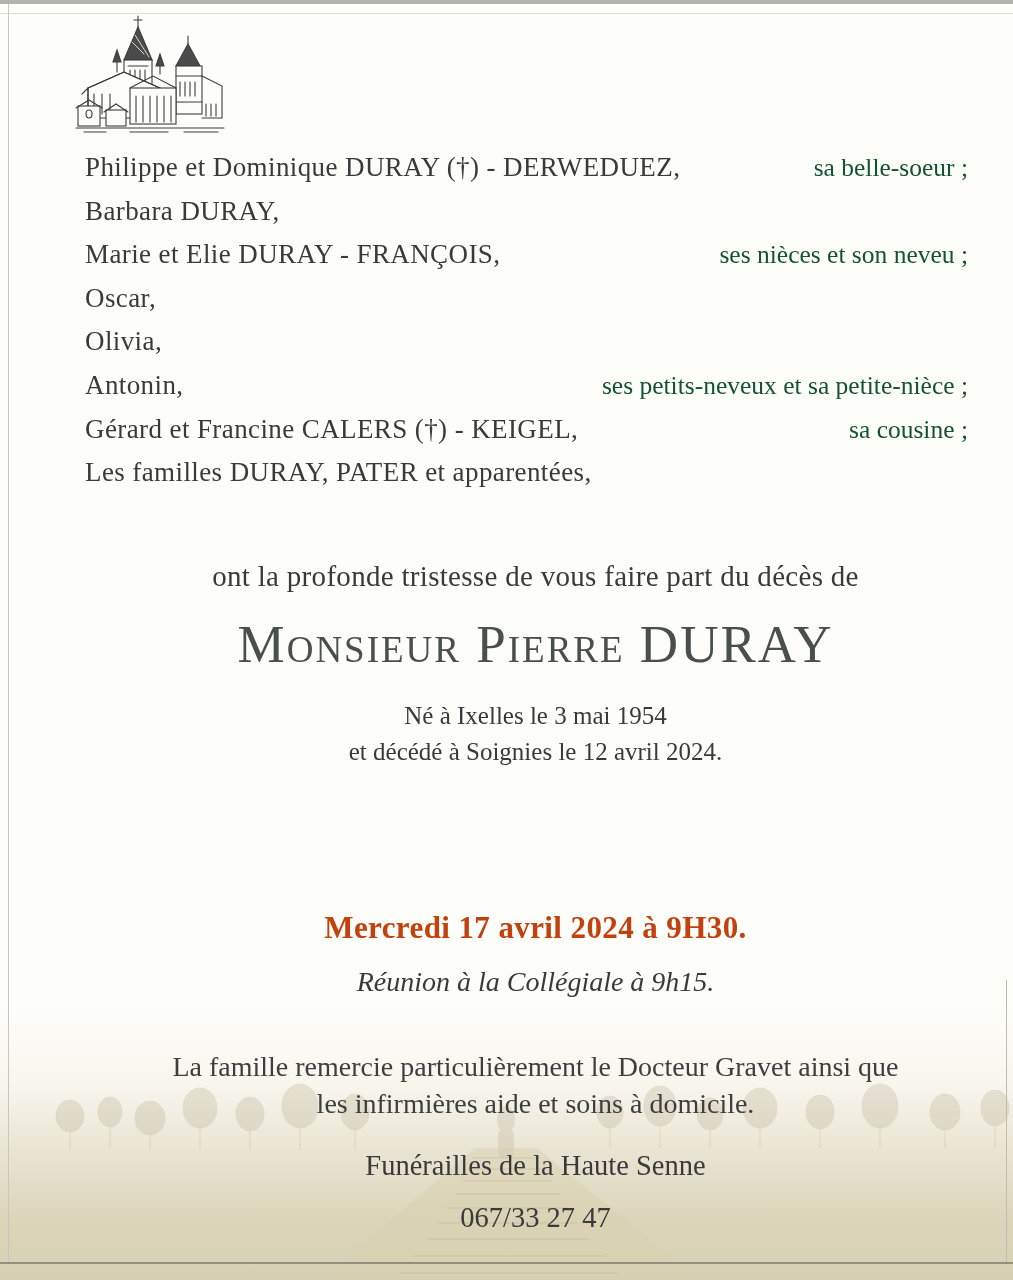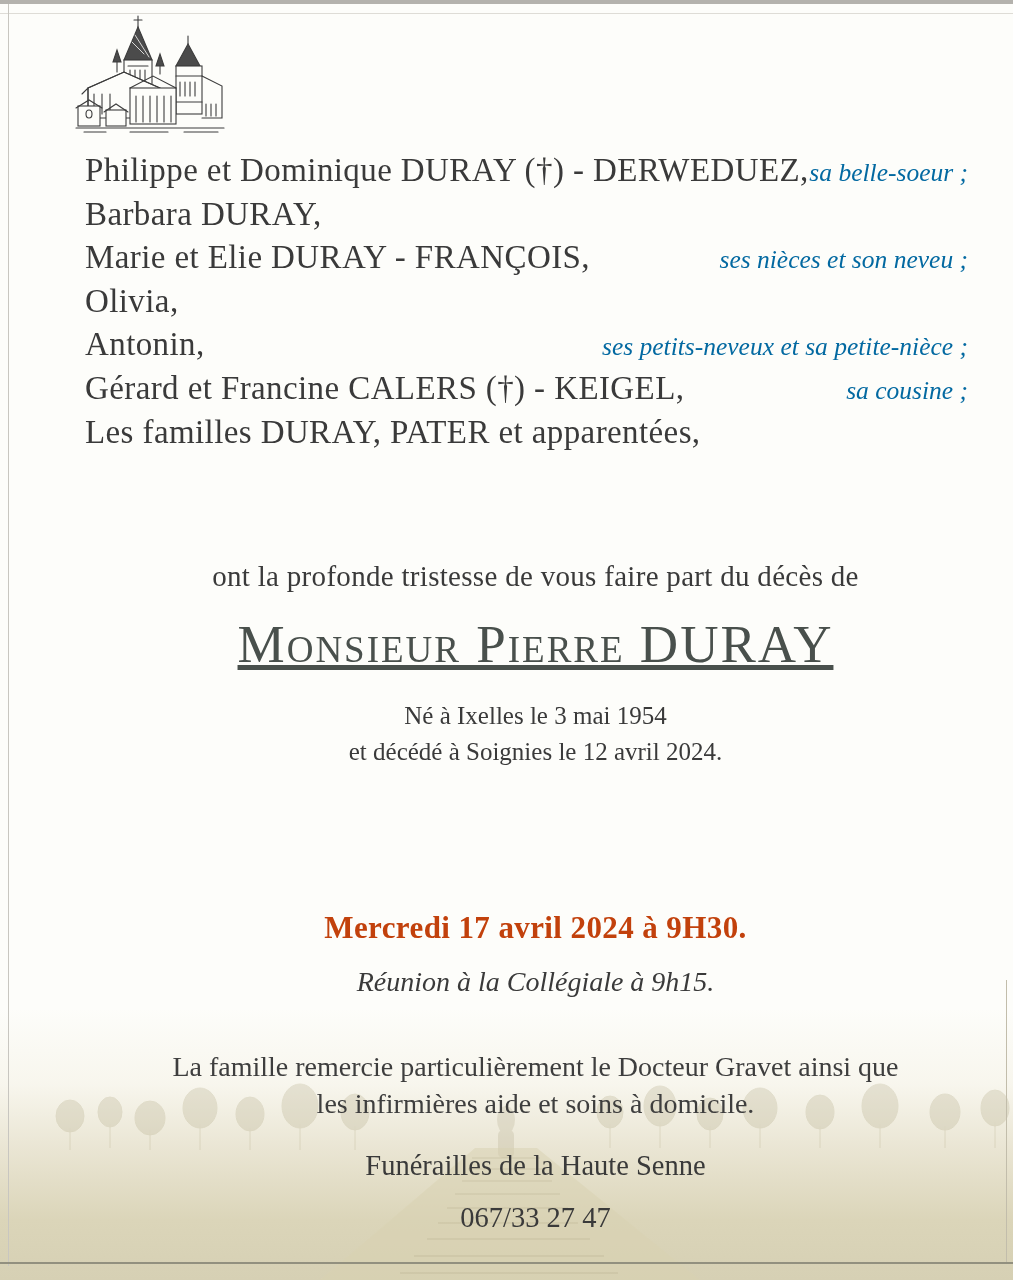--- a/index.html
+++ b/index.html
@@ -15,28 +15,28 @@
   .scan-top{position:absolute;top:0;left:0;right:0;height:4px;background:#b4b2ad;}
   .scan-topline{position:absolute;top:13px;left:0;right:0;height:1px;background:#dedcd6;}
   .scan-left{position:absolute;top:4px;bottom:14px;left:8px;width:1px;background:#c8c6c0;}
   .scan-right{position:absolute;top:980px;bottom:16px;right:6px;width:1px;background:#c2bdab;}
   .scan-bottom{position:absolute;left:0;right:0;top:1262px;height:2px;background:#92907f;}
 
   .church{position:absolute;left:72px;top:14px;width:158px;height:126px;}
 
   .names{position:absolute;left:85px;right:45px;top:152px;}
   .names .row{display:flex;justify-content:space-between;align-items:baseline;height:43.6px;}
-  .names .nm{font-size:33px;letter-spacing:.4px;white-space:nowrap;}
-  .names .rel{font-size:25.5px;font-style:italic;color:#0369a1;white-space:nowrap;}
+  .names .nm{font-size:27px;letter-spacing:.4px;white-space:nowrap;}
+  .names .rel{font-size:25.5px;color:#14532d;white-space:nowrap;}
 
   .centered{position:absolute;left:58px;right:0;text-align:center;}
   .announcement{top:560px;font-size:29px;letter-spacing:.3px;}
   .deceased-name{
     top:614px;font-size:53px;font-variant:small-caps;letter-spacing:2px;
-    color:#49504c;font-weight:500;text-decoration:underline;
+    color:#49504c;font-weight:500;
   }
   .birth-death{top:698px;font-size:25px;line-height:36px;}
   .funeral-para{top:786px;font-size:28px;line-height:36.5px;}
   .ceremony{top:910px;font-size:31px;font-weight:bold;color:#c2410c;letter-spacing:.4px;}
   .reunion{top:966px;font-size:28px;font-style:italic;}
   .thanks{top:1048px;font-size:28px;line-height:37px;color:#3e3e3e;}
   .home-name{top:1150px;font-size:28.5px;}
   .home-phone{top:1202px;font-size:28.5px;}
 
   
@@ -201,20 +201,24 @@
     </div>
     <div class="row">
       <span class="nm">Barbara DURAY,</span>
       <span class="rel"></span>
     </div>
     <div class="row">
       <span class="nm">Marie et Elie DURAY - FRANÇOIS,</span>
       <span class="rel">ses nièces et son neveu ;</span>
     </div>
     <div class="row">
+      <span class="nm">Oscar,</span>
+      <span class="rel"></span>
+    </div>
+    <div class="row">
       <span class="nm">Olivia,</span>
       <span class="rel"></span>
     </div>
     <div class="row">
       <span class="nm">Antonin,</span>
       <span class="rel">ses petits-neveux et sa petite-nièce ;</span>
     </div>
     <div class="row">
       <span class="nm">Gérard et Francine CALERS (†) - KEIGEL,</span>
       <span class="rel">sa cousine ;</span>

